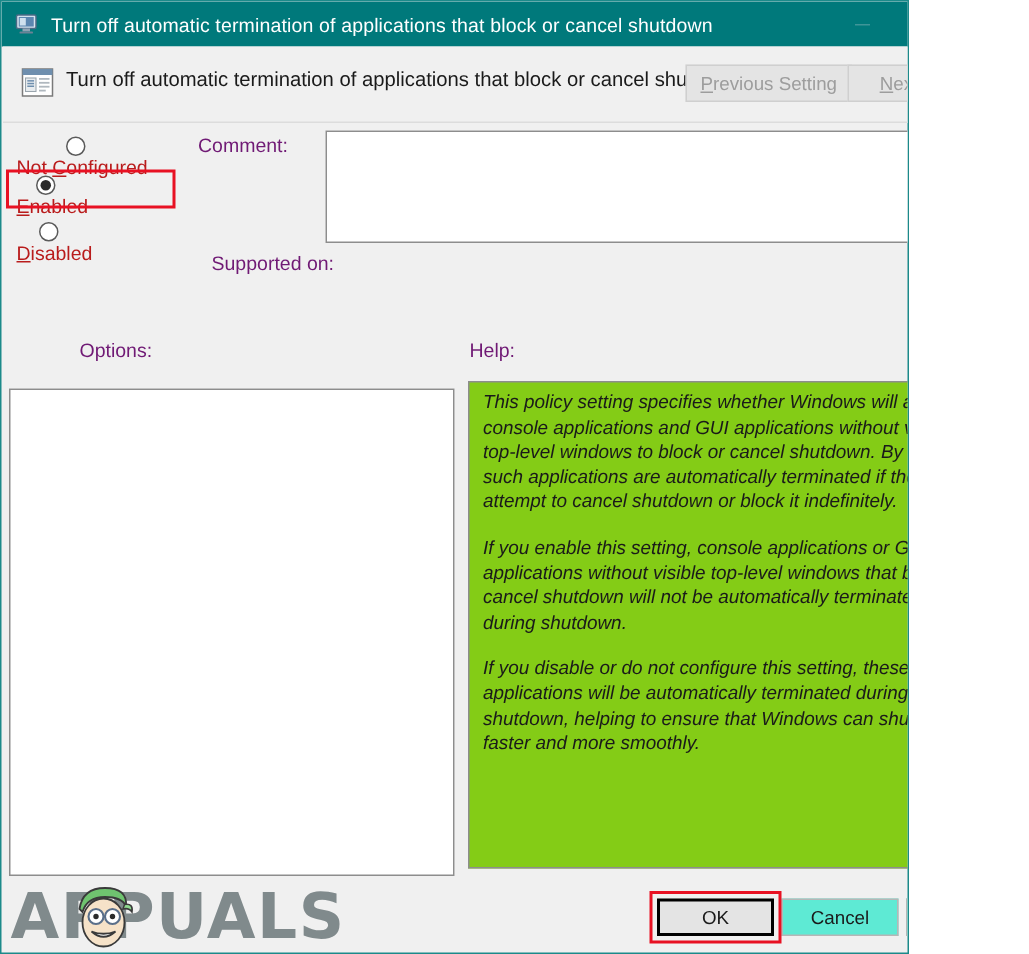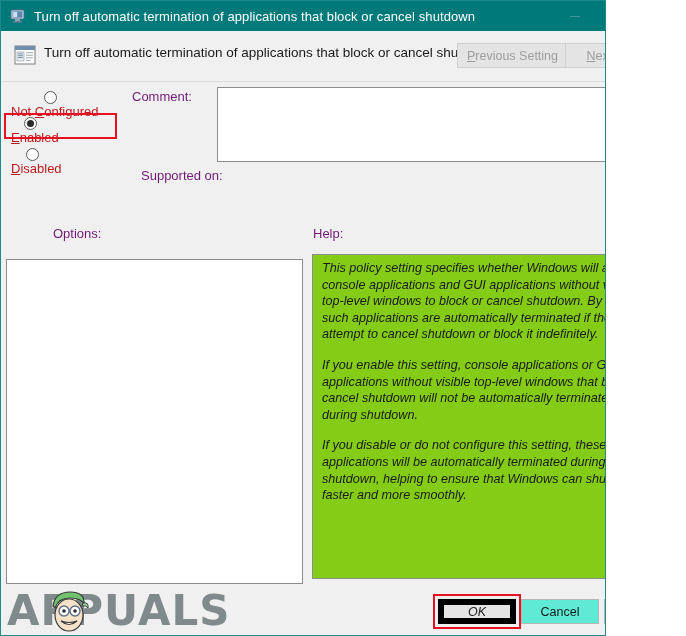--- a/index.html
+++ b/index.html
@@ -232,23 +232,22 @@
     box-sizing: border-box;
     font-size: 12.5px;
     color: #1a1a1a;
     font-family: "Liberation Sans", sans-serif;
     display: flex;
     align-items: center;
     justify-content: center;
   }
   #btn-ok {
     left: 437px; top: 598px;
-    border: 6px solid #000000;
+    border: 2px solid #000000;
     background: #e4e4e4;
-    font-style: italic;
   }
   #btn-cancel { left: 520px; top: 598px; }
   #btn-apply  { left: 603px; top: 598px; }
   .dlgbtn u { text-decoration: underline; }
 
   #ok-highlight {
     position: absolute;
     left: 432px; top: 593px;
     width: 88px; height: 35px;
     border: 2px solid #e81123;

